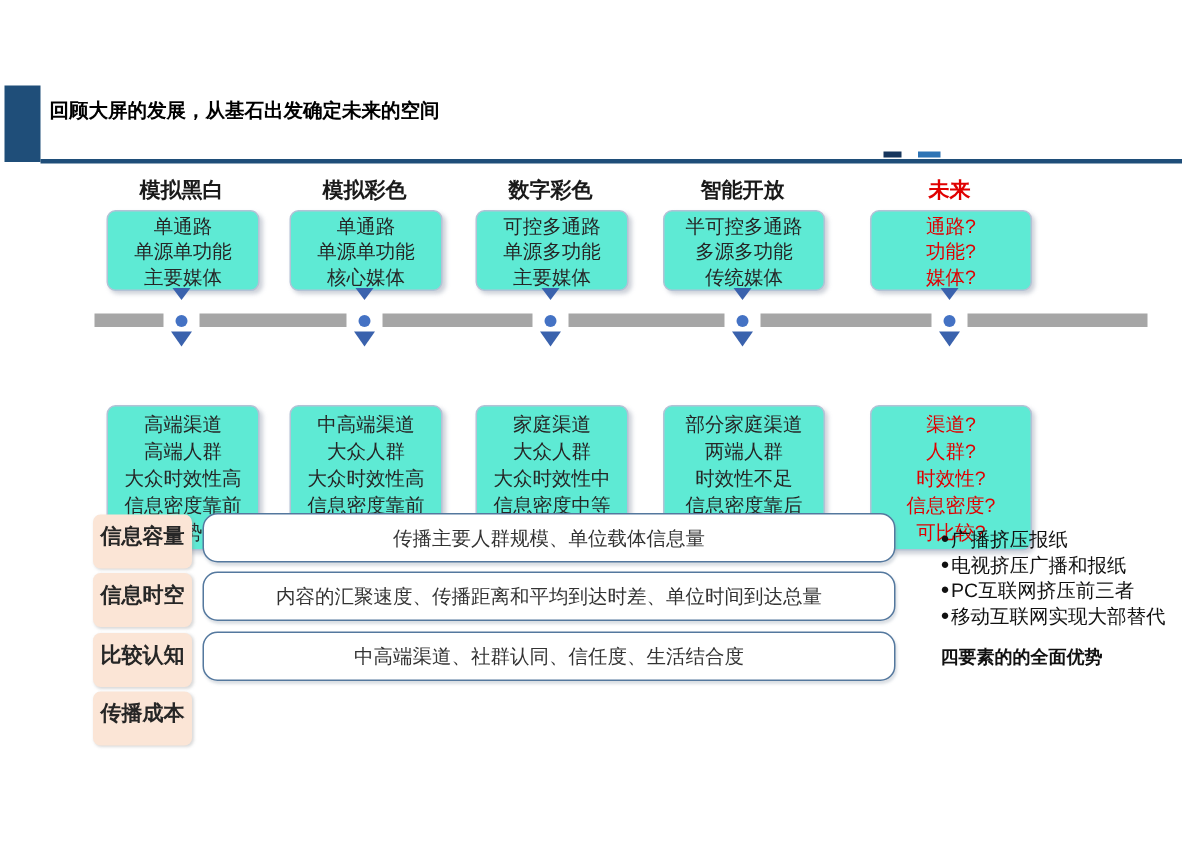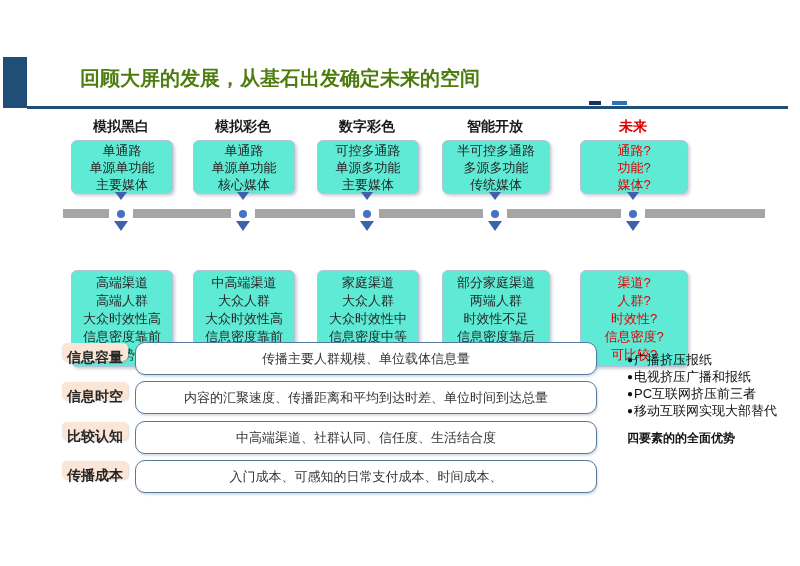--- a/index.html
+++ b/index.html
@@ -2,21 +2,21 @@
 <html><head>
 <meta charset="utf-8">
 <style>
   html,body{margin:0;padding:0;background:#fff;}
   body{font-family:"Liberation Sans","DejaVu Sans",sans-serif;}
   #slide{position:relative;width:800px;height:566px;background:#fff;overflow:hidden;}
 
   
   .accent-square{position:absolute;left:3px;top:57px;width:24px;height:51px;background:#1F4E79;}
   .title-underline{position:absolute;left:27px;top:106px;width:761px;height:3px;background:#1F4E79;}
-  .slide-title{position:absolute;left:33px;top:65px;font-size:20px;font-weight:bold;color:#4d7c0f;white-space:nowrap;margin-left:47px;}
+  .slide-title{position:absolute;left:33px;top:65px;font-size:13px;font-weight:bold;color:#000000;white-space:nowrap;}
   .logo-dash-dark{position:absolute;left:589px;top:101px;width:12px;height:4px;background:#17365D;}
   .logo-dash-light{position:absolute;left:612px;top:101px;width:15px;height:4px;background:#2E74B5;}
 
   
   .stage-header{position:absolute;top:118px;font-size:14px;font-weight:bold;color:#1a1a1a;text-align:center;}
   .box{position:absolute;background:#5eead4;border:1px solid #B3C2D6;border-radius:6px;
        box-shadow:2px 2px 3px rgba(130,140,160,.4);display:flex;align-items:center;justify-content:center;
        text-align:center;color:#262626;}
   .multiline{white-space:pre-line;}
   .top-box{top:140px;height:52px;font-size:13px;line-height:17px;}
@@ -27,21 +27,21 @@
   .cL3{left:442px;width:106px;} .cL4{left:580px;width:106px;}
 
   
   .timeline-bar{position:absolute;left:63px;top:209px;width:702px;height:9px;background:#A6A6A6;}
   .gap{position:absolute;top:207px;width:24px;height:13px;background:#fff;}
   .dot{position:absolute;top:210px;width:8px;height:8px;border-radius:50%;background:#4472C4;}
   .arrow-sm{position:absolute;top:192px;width:0;height:0;border-left:6px solid transparent;border-right:6px solid transparent;border-top:8px solid #3A62AD;}
   .arrow-lg{position:absolute;top:221px;width:0;height:0;border-left:7px solid transparent;border-right:7px solid transparent;border-top:10px solid #3A62AD;}
 
   
-  .factor-label{position:absolute;left:62px;width:66px;height:18px;background:#FBE5D6;border-radius:5px;
+  .factor-label{position:absolute;left:62px;width:66px;height:36px;background:#FBE5D6;border-radius:5px;
       box-shadow:1px 1px 2px rgba(150,150,150,.35);font-size:14px;font-weight:bold;color:#262626;
       line-height:28px;text-align:center;}
   .factor-box{position:absolute;left:135px;width:460px;height:31px;background:#fff;border:1.5px solid #54789E;
       border-radius:10px;box-shadow:1px 2px 2px rgba(150,160,175,.35);display:flex;align-items:center;
       justify-content:center;font-size:13px;color:#333;}
 
   
   .notes{position:absolute;left:627px;top:351px;width:172px;}
   .note-line{font-size:13px;line-height:17px;color:#111;display:flex;}
   .note-line .bullet{font-size:10px;line-height:17px;margin-right:1px;}
@@ -130,21 +130,20 @@
 信息密度靠后
 比较差距明显</div>
 
   <div class="factor-label" style="top:343px">信息容量</div>
   <div class="factor-box" style="top:342px">传播主要人群规模、单位载体信息量</div>
   <div class="factor-label" style="top:382px">信息时空</div>
   <div class="factor-box" style="top:381px">内容的汇聚速度、传播距离和平均到达时差、单位时间到达总量</div>
   <div class="factor-label" style="top:422px">比较认知</div>
   <div class="factor-box" style="top:421px">中高端渠道、社群认同、信任度、生活结合度</div>
   <div class="factor-label" style="top:461px">传播成本</div>
-  <div class="factor-box" style="top:460px">入门成本、可感知的日常支付成本、时间成本、</div>
 
   <div class="notes">
     <div class="note-line">
       <span class="bullet">●</span>
       <span>广播挤压报纸</span>
     </div>
     <div class="note-line">
       <span class="bullet">●</span>
       <span>电视挤压广播和报纸</span>
     </div>

